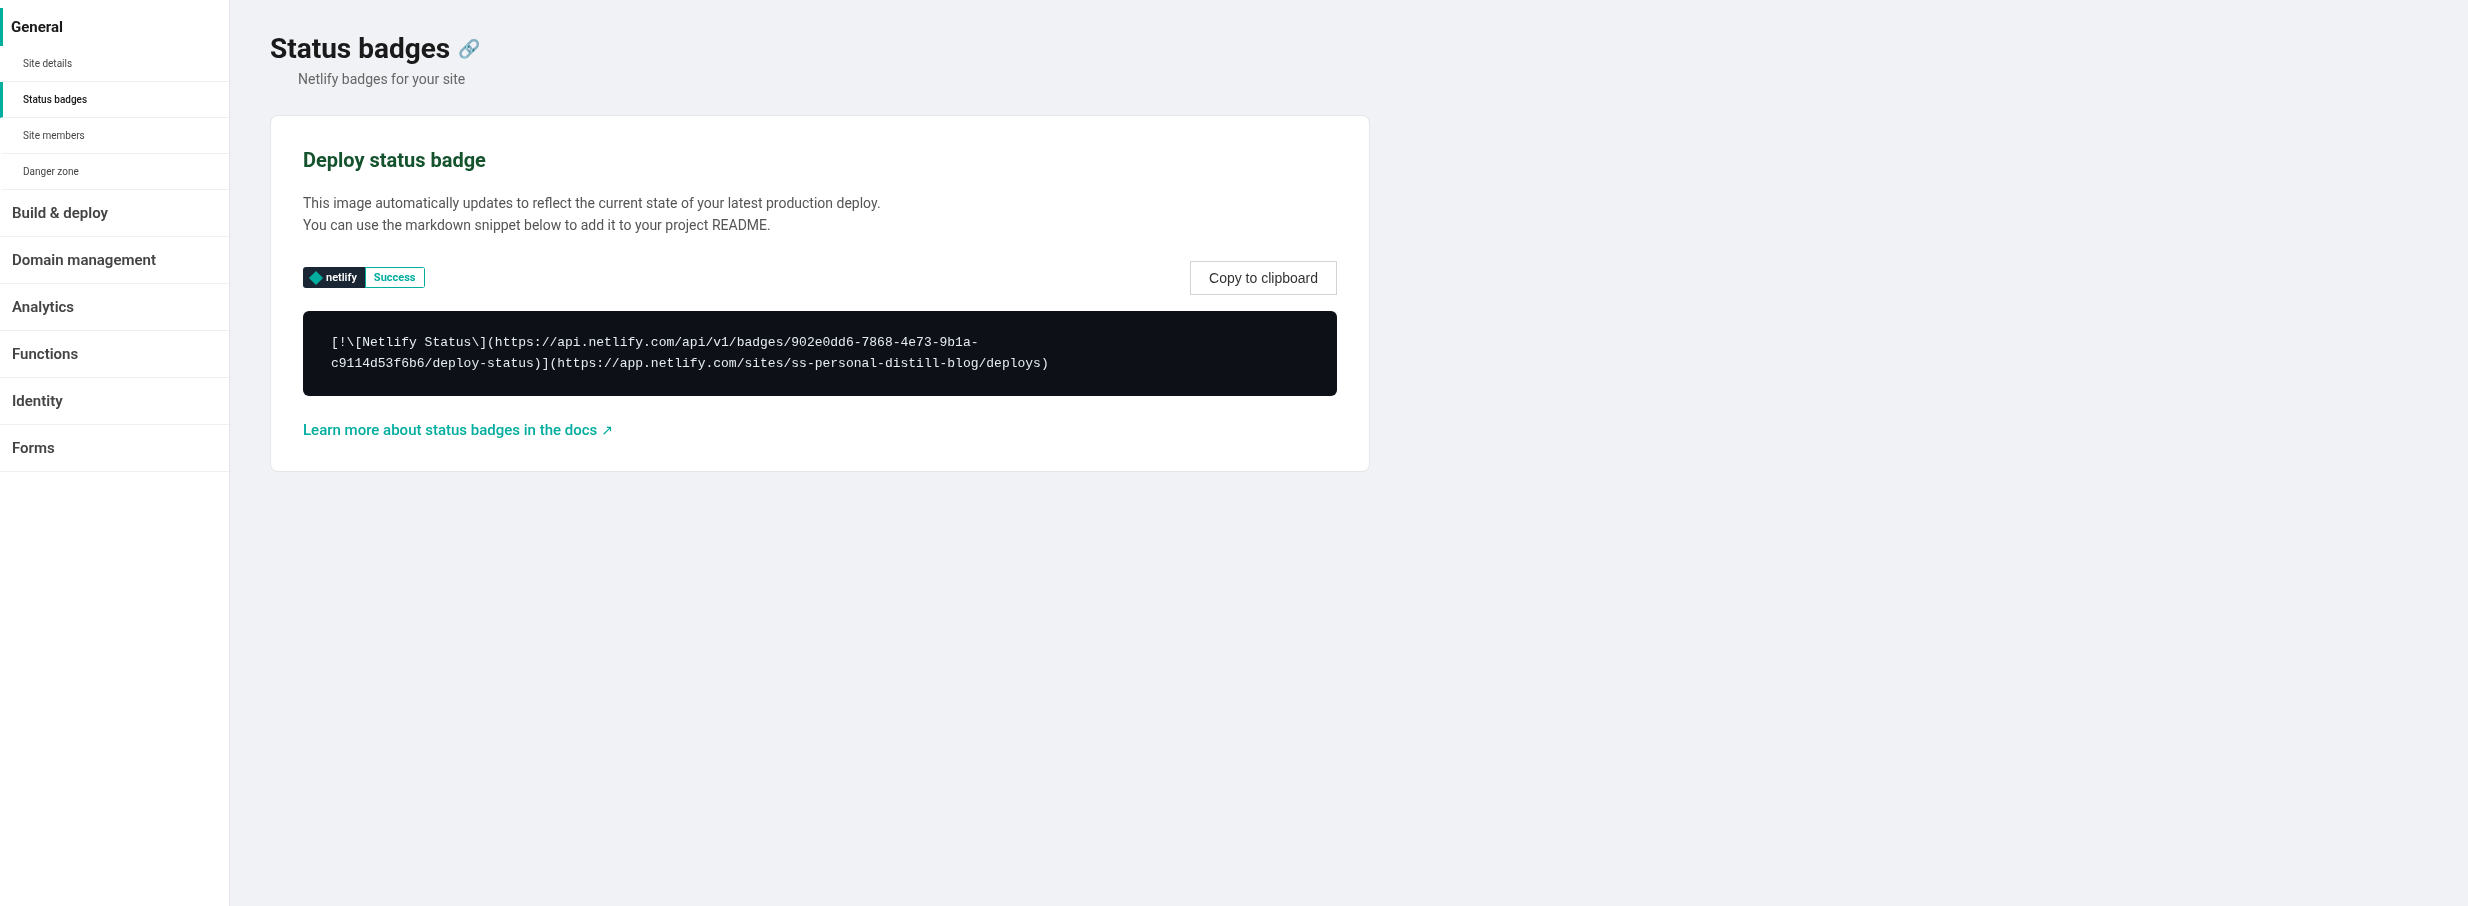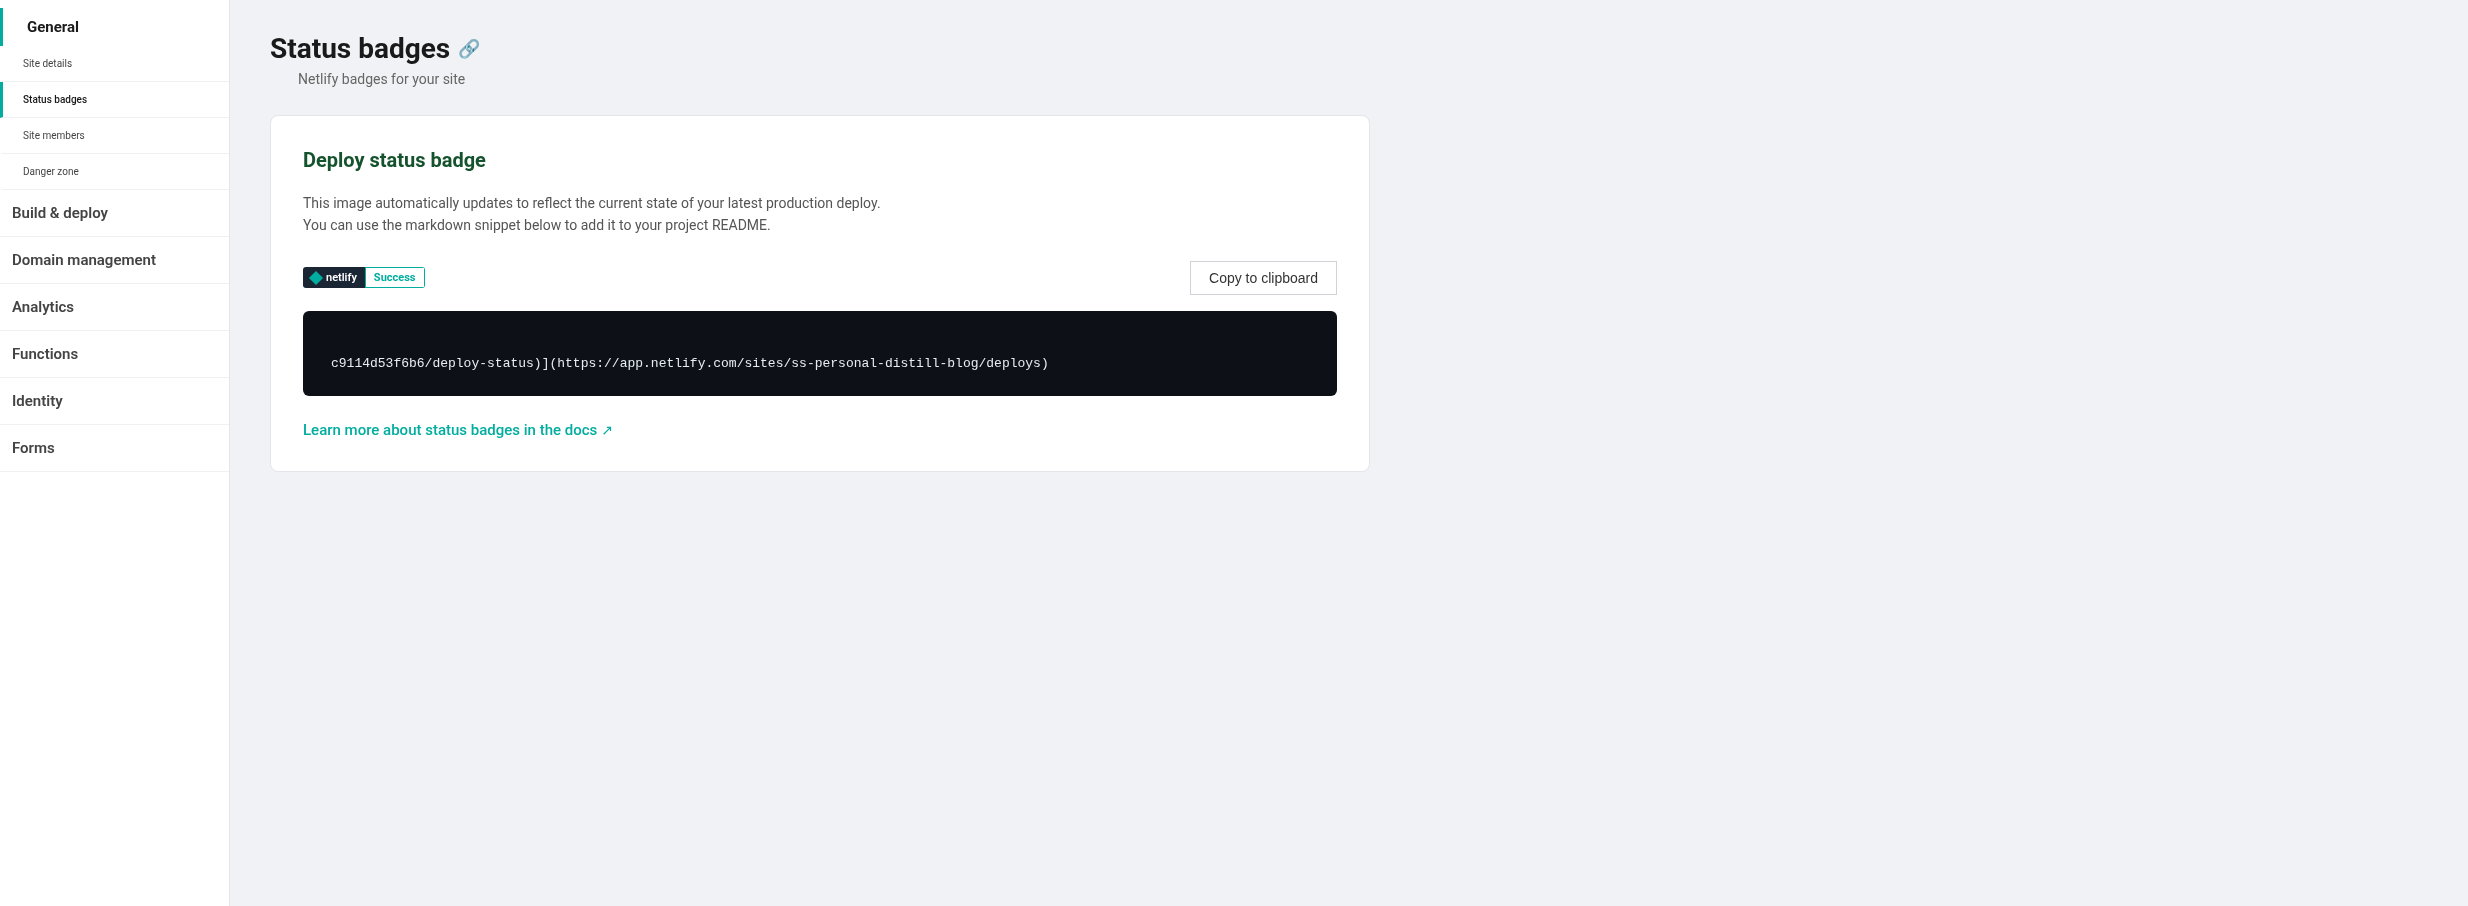--- a/index.html
+++ b/index.html
@@ -21,21 +21,21 @@
       background: #fff;
       border-right: 1px solid #e3e5e8;
       flex-shrink: 0;
       padding-top: 8px;
     }
 
     .sidebar-section-header {
       font-size: 15px;
       font-weight: 700;
       color: #1a1a1a;
-      padding: 10px 24px;
+      padding: 10px 8px;
       border-left: 3px solid #00ad9f;
       background: #fff;
     }
 
     .sidebar-item {
       font-size: 10px;
       color: #444;
       padding: 12px 20px;
       border-bottom: 1px solid #f0f0f0;
       cursor: pointer;
@@ -245,21 +245,21 @@
           <span>netlify</span>
         </div>
         <div class="badge-success">Success</div>
       </div>
 
       <button class="copy-button">Copy to clipboard</button>
     </div>
 
     <div class="code-block">
       <div class="code-text">
-        <br>
+        <span>[!\[Netlify Status\](https://api.netlify.com/api/v1/badges/902e0dd6-7868-4e73-9b1a-</span><br>
         <span>c9114d53f6b6/deploy-status)](https://app.netlify.com/sites/ss-personal-distill-blog/deploys)</span>
       </div>
     </div>
 
     <a class="learn-more-link">
       <span>Learn more about status badges in the docs</span>
       <span class="arrow-icon">↗</span>
     </a>
   </div>
 

